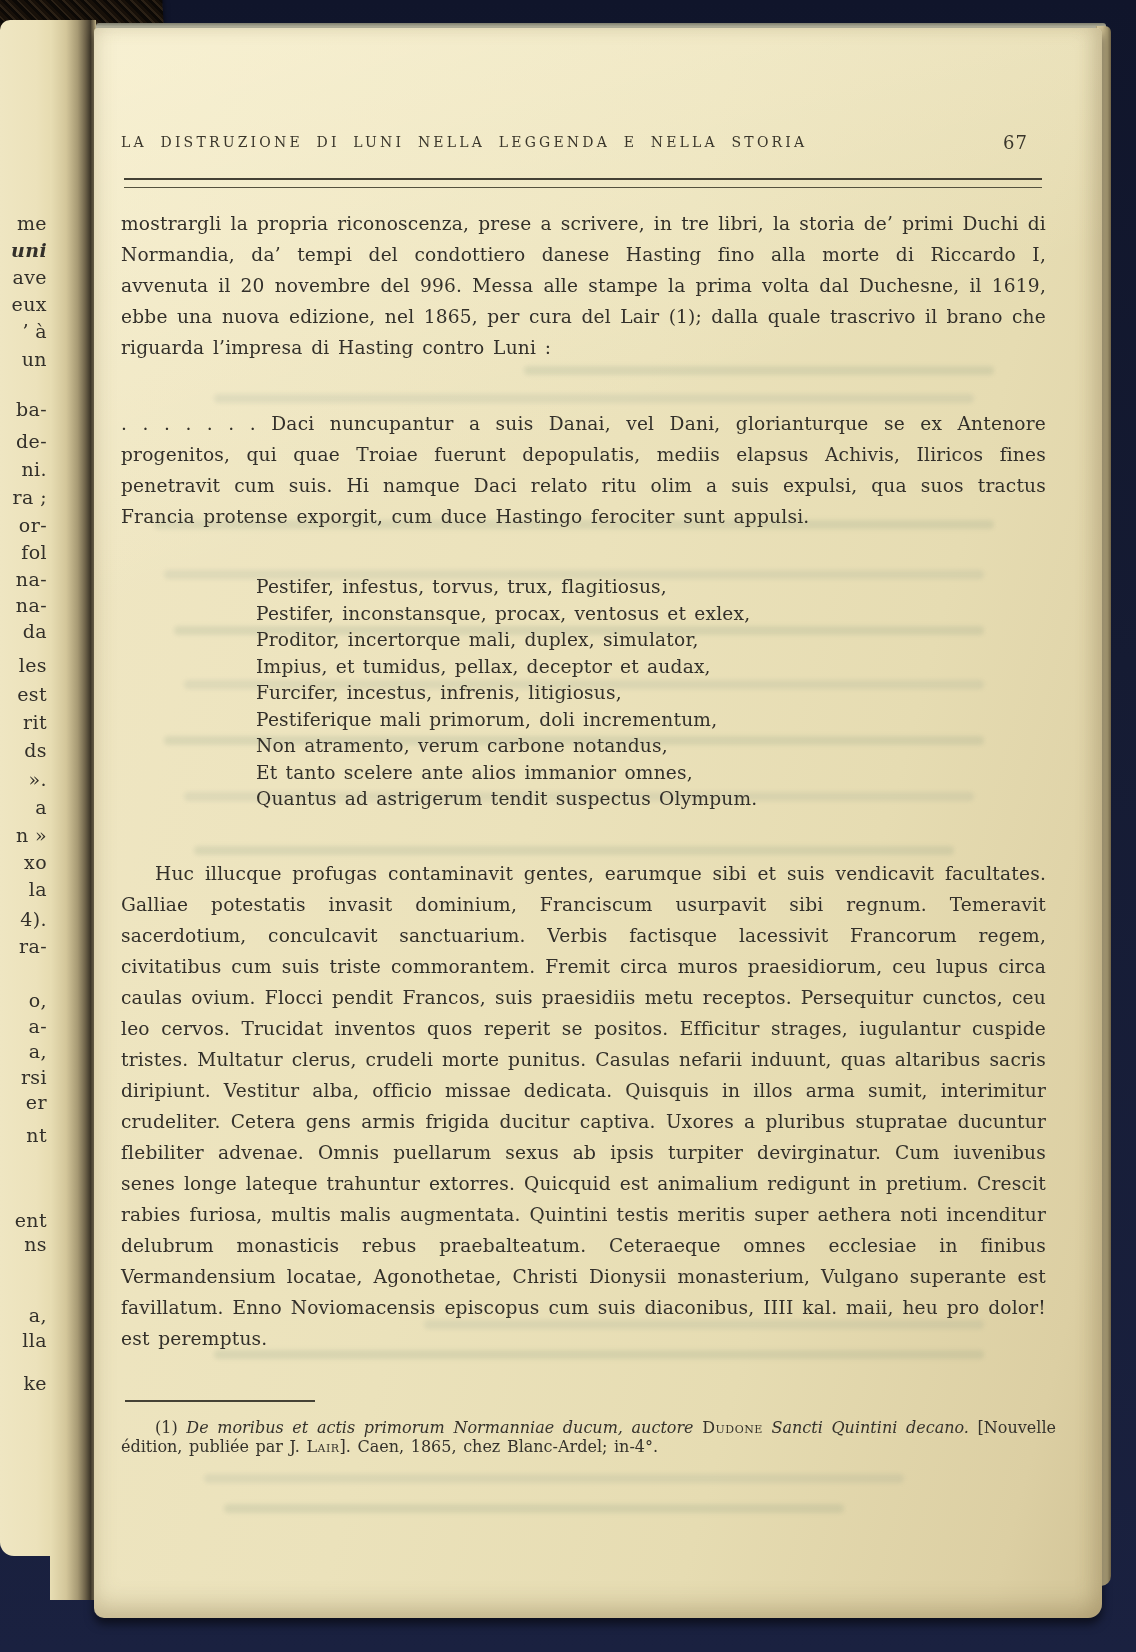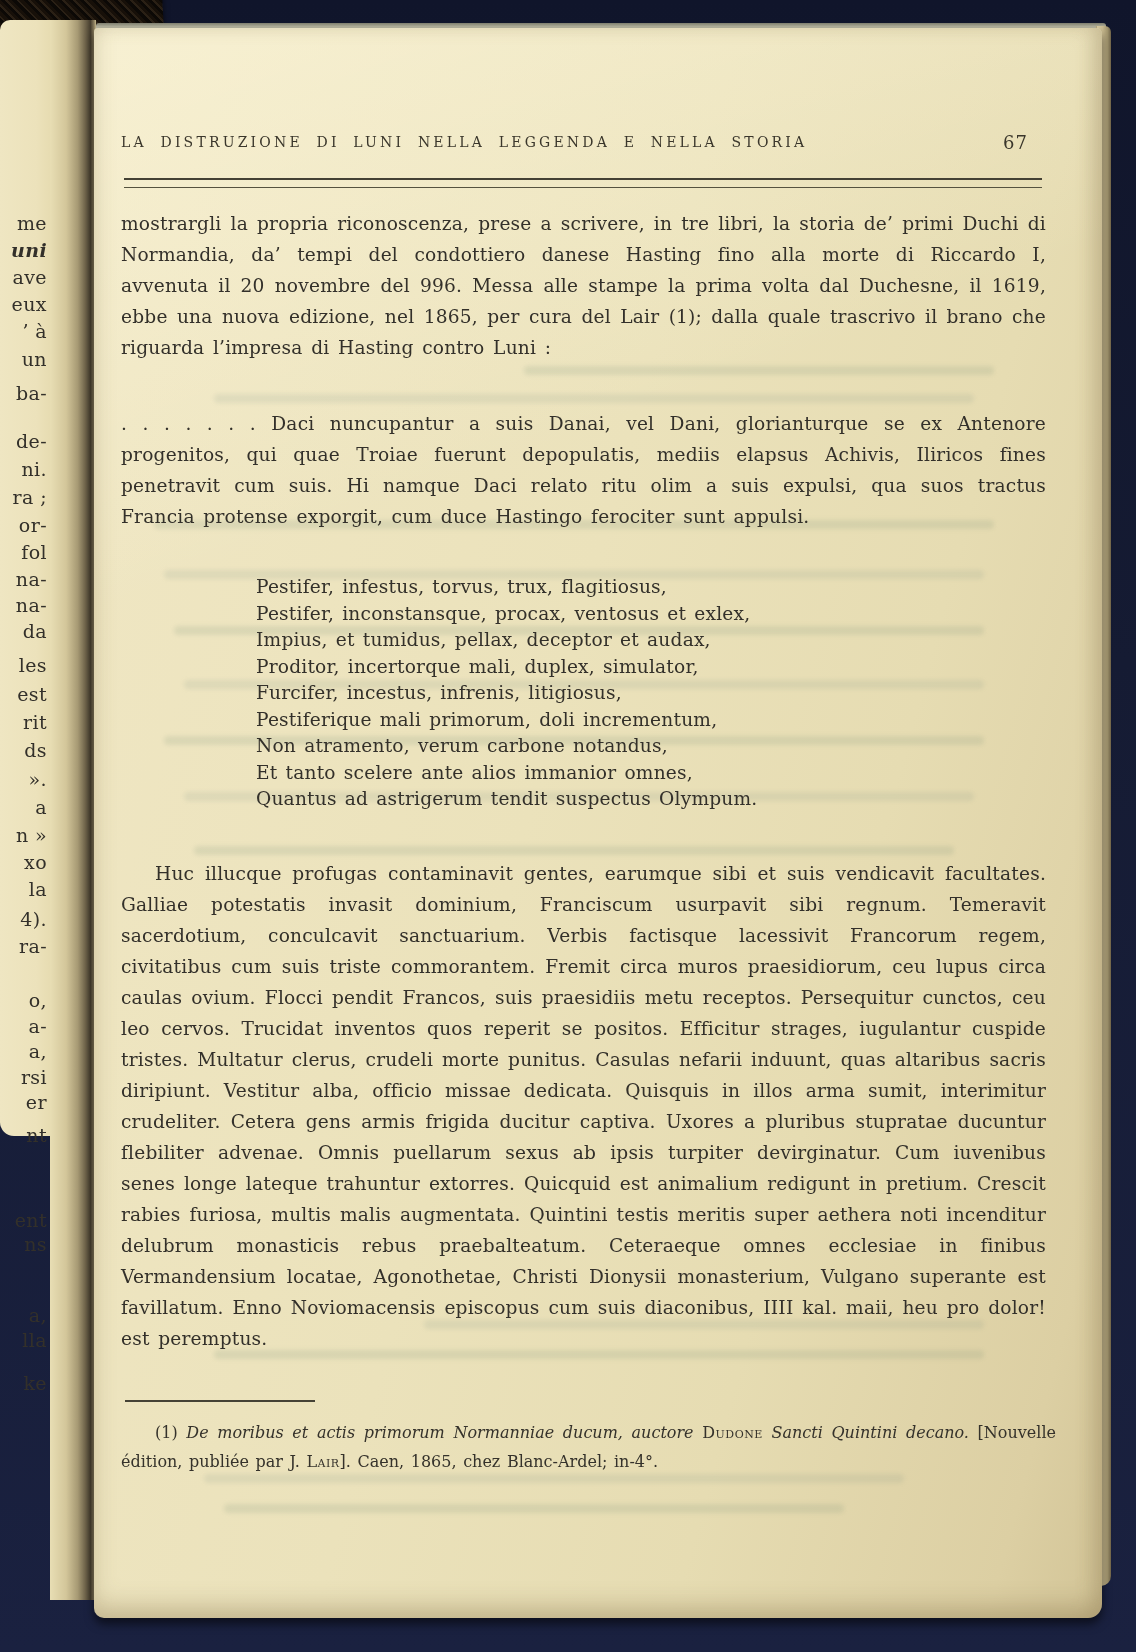--- a/index.html
+++ b/index.html
@@ -23,21 +23,21 @@
   }
   
   .right-edge{
     position:absolute;left:1096px;top:26px;width:14px;height:1560px;
     background:linear-gradient(90deg,#d9cda4,#c4b68c 45%,#98severe 0); 
     background:linear-gradient(90deg,#d9cda4 0,#cabb90 40%,#a3966f 75%,#6f6348 100%);
     border-left:1px solid #b5a87e;border-radius:0 6px 10px 0;
   }
   
   .left-page{
-    position:absolute;left:0;top:20px;width:52px;height:1116px;
+    position:absolute;left:0;top:20px;width:52px;height:1536px;
     background:linear-gradient(90deg,#efe6c2 0%,#ece2bb 70%,#e6dbb0 100%);
     border-radius:10px 0 0 14px;
   }
   .left-page .frag{
     position:absolute;right:5px;white-space:nowrap;
     font-size:19px;color:#33302a;letter-spacing:.4px;
   }
   .left-page .frag.it{font-style:italic;font-weight:bold;}
   
   .gutter{
@@ -83,21 +83,21 @@
     position:absolute;left:135px;top:546px;
     font-size:18.6px;line-height:26.5px;color:#33302a;
     letter-spacing:.2px;word-spacing:2px;white-space:nowrap;
   }
   .fn-rule{
     position:absolute;left:4px;top:1372px;width:190px;height:3px;
     border-top:2px solid #454235;
   }
   .footnote{
     position:absolute;left:0;top:1390px;width:935px;
-    font-size:16px;line-height:29px;color:#35322b;
+    font-size:16px;line-height:19px;color:#35322b;
     text-align:justify;word-spacing:1.5px;text-indent:34px;
   }
   .footnote .it{font-style:italic;}
   .footnote .sc{font-variant:small-caps;letter-spacing:.5px;}
   
   .ghost{position:absolute;height:9px;border-radius:5px;filter:blur(2px);
     background:rgba(118,142,120,.16);}
   .ghost.g2{background:rgba(110,135,125,.12);}
 </style>
 </head>
@@ -107,21 +107,21 @@
 <div class="top-edge"></div>
 <div class="right-edge"></div>
 
 <div class="left-page">
   <span class="frag" style="top:192px">me</span>
   <span class="frag it" style="top:219px">uni</span>
   <span class="frag" style="top:246px">ave</span>
   <span class="frag" style="top:273px">eux</span>
   <span class="frag" style="top:300px">’ à</span>
   <span class="frag" style="top:328px">un</span>
-  <span class="frag" style="top:362px">ba-</span>
+  <span class="frag" style="top:378px">ba-</span>
   <span class="frag" style="top:410px">de-</span>
   <span class="frag" style="top:438px">ni.</span>
   <span class="frag" style="top:466px">ra ;</span>
   <span class="frag" style="top:494px">or-</span>
   <span class="frag" style="top:521px">fol</span>
   <span class="frag" style="top:548px">na-</span>
   <span class="frag" style="top:574px">na-</span>
   <span class="frag" style="top:600px">da</span>
   <span class="frag" style="top:634px">les</span>
   <span class="frag" style="top:663px">est</span>
@@ -174,22 +174,22 @@
 
   <div class="text-col">
 
     <p class="blk" style="top:180px;margin:0">mostrargli la propria riconoscenza, prese a scrivere, in tre libri, la storia de’ primi Duchi di Normandia, da’ tempi del condottiero danese Hasting fino alla morte di Riccardo I, avvenuta il 20 novembre del 996. Messa alle stampe la prima volta dal Duchesne, il 1619, ebbe una nuova edizione, nel 1865, per cura del Lair (1); dalla quale trascrivo il brano che riguarda l’impresa di Hasting contro Luni :</p>
 
     <p class="blk" style="top:380px;margin:0">. . . . . . .  Daci nuncupantur a suis Danai, vel Dani, glorianturque se ex Antenore progenitos, qui quae Troiae fuerunt depopulatis, mediis elapsus Achivis, Iliricos fines penetravit cum suis. Hi namque Daci relato ritu olim a suis expulsi, qua suos tractus Francia protense exporgit, cum duce Hastingo ferociter sunt appulsi.</p>
 
     <div class="verse">
       <div>Pestifer, infestus, torvus, trux, flagitiosus,</div>
       <div>Pestifer, inconstansque, procax, ventosus et exlex,</div>
+      <div>Proditor, incertorque mali, duplex, simulator,</div>
       <div>Impius, et tumidus, pellax, deceptor et audax,</div>
-      <div>Proditor, incertorque mali, duplex, simulator,</div>
       <div>Furcifer, incestus, infrenis, litigiosus,</div>
       <div>Pestiferique mali primorum, doli incrementum,</div>
       <div>Non atramento, verum carbone notandus,</div>
       <div>Et tanto scelere ante alios immanior omnes,</div>
       <div>Quantus ad astrigerum tendit suspectus Olympum.</div>
     </div>
 
     <p class="blk indent" style="top:830px;margin:0">Huc illucque profugas contaminavit gentes, earumque sibi et suis vendicavit facultates. Galliae potestatis invasit dominium, Franciscum usurpavit sibi regnum. Temeravit sacerdotium, conculcavit sanctuarium. Verbis factisque lacessivit Francorum regem, civitatibus cum suis triste commorantem. Fremit circa muros praesidiorum, ceu lupus circa caulas ovium. Flocci pendit Francos, suis praesidiis metu receptos. Persequitur cunctos, ceu leo cervos. Trucidat inventos quos reperit se positos. Efficitur strages, iugulantur cuspide tristes. Multatur clerus, crudeli morte punitus. Casulas nefarii induunt, quas altaribus sacris diripiunt. Vestitur alba, officio missae dedicata. Quisquis in illos arma sumit, interimitur crudeliter. Cetera gens armis frigida ducitur captiva. Uxores a pluribus stupratae ducuntur flebiliter advenae. Omnis puellarum sexus ab ipsis turpiter devirginatur. Cum iuvenibus senes longe lateque trahuntur extorres. Quicquid est animalium redigunt in pretium. Crescit rabies furiosa, multis malis augmentata. Quintini testis meritis super aethera noti incenditur delubrum monasticis rebus praebalteatum. Ceteraeque omnes ecclesiae in finibus Vermandensium locatae, Agonothetae, Christi Dionysii monasterium, Vulgano superante est favillatum. Enno Noviomacensis episcopus cum suis diaconibus, IIII kal. maii, heu pro dolor! est peremptus.</p>
 
     <div class="fn-rule"></div>

